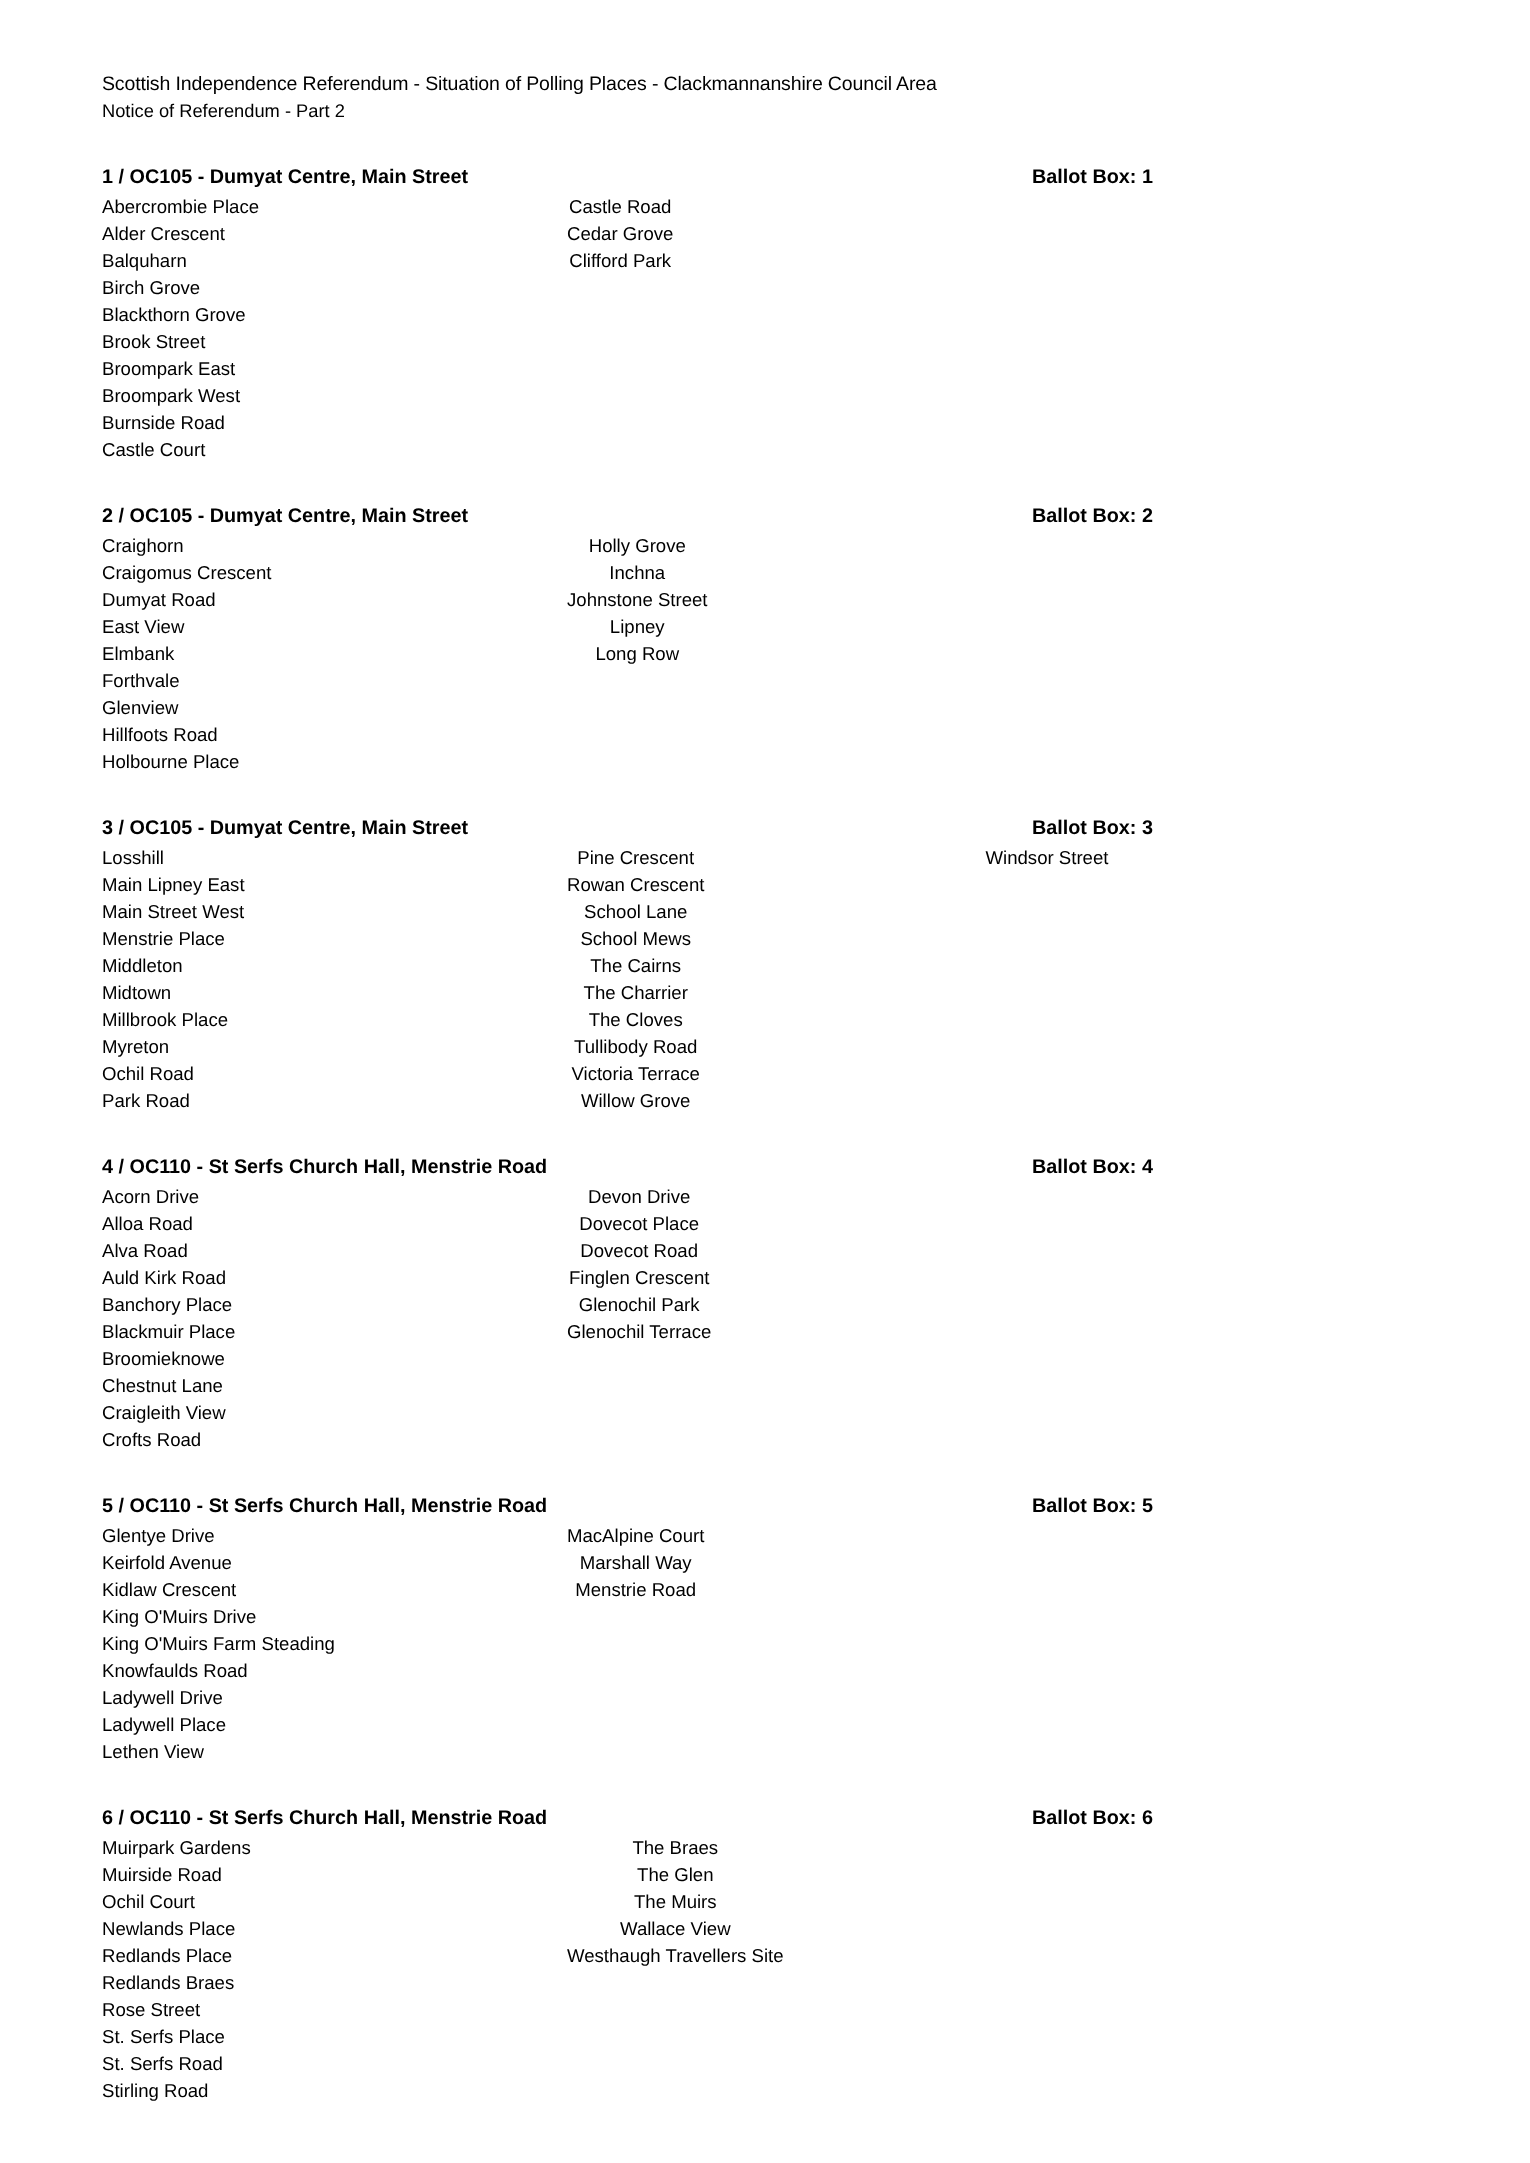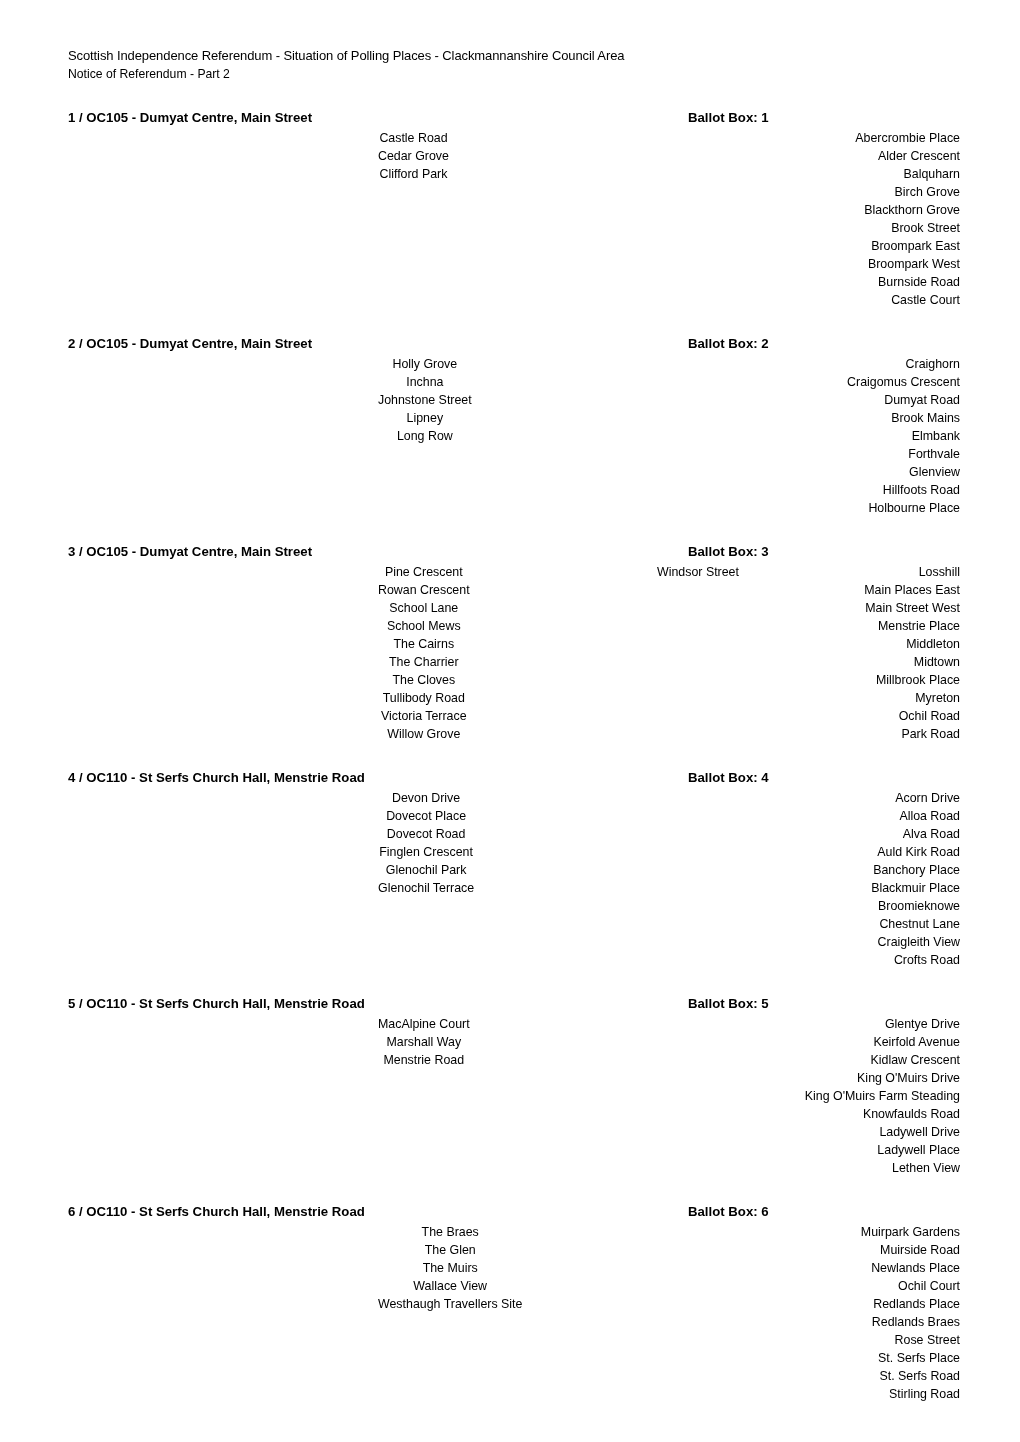--- a/index.html
+++ b/index.html
@@ -61,21 +61,21 @@
     font-weight: bold;
     white-space: nowrap;
   }
   .street-grid {
     position: relative;
   }
   .street-col {
     position: absolute;
     top: 0;
   }
-  .street-col.col-0 { left: 0px; text-align: right; }
+  .street-col.col-0 { left: 0px; }
   .street-col.col-1 { left: 310px; text-align: center; }
   .street-col.col-2 { left: 589px; text-align: center; }
   .street-col.col-0 {
     position: relative;
   }
   .street {
     font-size: 12.4px;
     line-height: 18px;
     height: 18px;
     white-space: nowrap;
@@ -115,21 +115,21 @@
           <div class="street-col col-2"></div>
         </div>
       </div>
       <div class="section">
         <div class="section-head"><span class="section-title">2 / OC105 - Dumyat Centre, Main Street</span><span class="ballot-box">Ballot Box: 2</span></div>
         <div class="street-grid">
           <div class="street-col col-0">
             <div class="street">Craighorn</div>
             <div class="street">Craigomus Crescent</div>
             <div class="street">Dumyat Road</div>
-            <div class="street">Brook Mains</div>
+            <div class="street">East View</div>
             <div class="street">Elmbank</div>
             <div class="street">Forthvale</div>
             <div class="street">Glenview</div>
             <div class="street">Hillfoots Road</div>
             <div class="street">Holbourne Place</div>
           </div>
           <div class="street-col col-1">
             <div class="street">Holly Grove</div>
             <div class="street">Inchna</div>
             <div class="street">Johnstone Street</div>
@@ -137,21 +137,21 @@
             <div class="street">Long Row</div>
           </div>
           <div class="street-col col-2"></div>
         </div>
       </div>
       <div class="section">
         <div class="section-head"><span class="section-title">3 / OC105 - Dumyat Centre, Main Street</span><span class="ballot-box">Ballot Box: 3</span></div>
         <div class="street-grid">
           <div class="street-col col-0">
             <div class="street">Losshill</div>
-            <div class="street">Main Places East</div>
+            <div class="street">Main Lipney East</div>
             <div class="street">Main Street West</div>
             <div class="street">Menstrie Place</div>
             <div class="street">Middleton</div>
             <div class="street">Midtown</div>
             <div class="street">Millbrook Place</div>
             <div class="street">Myreton</div>
             <div class="street">Ochil Road</div>
             <div class="street">Park Road</div>
           </div>
           <div class="street-col col-1">
@@ -218,22 +218,22 @@
           </div>
           <div class="street-col col-2"></div>
         </div>
       </div>
       <div class="section">
         <div class="section-head"><span class="section-title">6 / OC110 - St Serfs Church Hall, Menstrie Road</span><span class="ballot-box">Ballot Box: 6</span></div>
         <div class="street-grid">
           <div class="street-col col-0">
             <div class="street">Muirpark Gardens</div>
             <div class="street">Muirside Road</div>
+            <div class="street">Ochil Court</div>
             <div class="street">Newlands Place</div>
-            <div class="street">Ochil Court</div>
             <div class="street">Redlands Place</div>
             <div class="street">Redlands Braes</div>
             <div class="street">Rose Street</div>
             <div class="street">St. Serfs Place</div>
             <div class="street">St. Serfs Road</div>
             <div class="street">Stirling Road</div>
           </div>
           <div class="street-col col-1">
             <div class="street">The Braes</div>
             <div class="street">The Glen</div>

